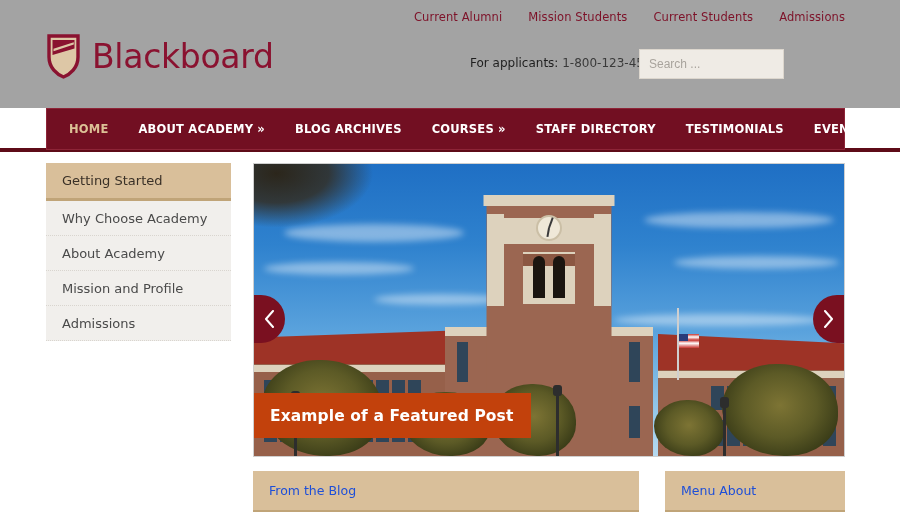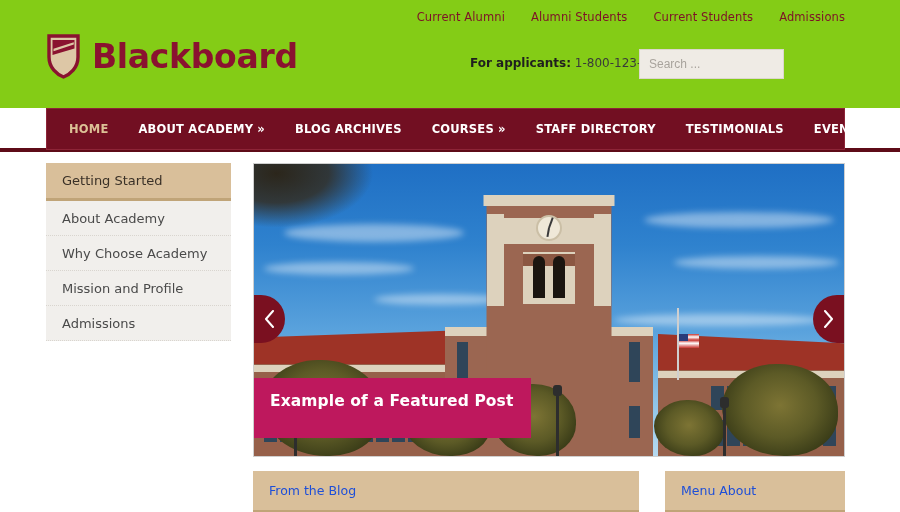--- a/index.html
+++ b/index.html
@@ -8,47 +8,47 @@
     overflow: hidden;
     font-family: "DejaVu Sans", "Liberation Sans", sans-serif;
     background: #ffffff;
   }
 
   .page { position: relative; width: 900px; height: 512px; background: #ffffff; }
 
   
   .header-band {
     position: absolute; left: 0; top: 0; width: 900px; height: 108px;
-    background: #84cc16;
+    background: #a3a3a3;
   }
 
   .toplinks {
     position: absolute; right: 55px; top: 10px;
     display: flex; gap: 26px; align-items: center;
   }
   .toplinks a {
     color: #7d1128; text-decoration: none;
     font-size: 11.5px; letter-spacing: .1px; white-space: nowrap;
   }
 
   .brand {
     position: absolute; left: 46px; top: 33px;
     display: flex; align-items: center; gap: 11px;
   }
   .shield { width: 35px; height: 46px; display: block; }
   .brand-name {
-    font-size: 33px; font-weight: bold; color: #8a1230;
+    font-size: 33px; font-weight: normal; color: #8a1230;
     letter-spacing: -0.3px; line-height: 1;
   }
 
   .applicants {
     position: absolute; left: 470px; top: 56px;
     font-size: 12px; color: #3a3a3a; white-space: nowrap;
   }
-  .applicants .lbl { font-weight: bold; color: #1f1f1f; }
+  .applicants .lbl { font-weight: normal; color: #1f1f1f; }
   .applicants .num { color: #3a3a3a; }
 
   .searchbox {
     position: absolute; left: 639px; top: 49px;
     display: flex; align-items: flex-start; gap: 8px;
   }
   .search-input {
     width: 145px; height: 30px;
     background: #efebe5; border: 1px solid #dcd6cd;
     padding: 0 9px; font-size: 12px; color: #9a9a9a;
@@ -187,22 +187,22 @@
     display: flex; align-items: center; justify-content: center;
     color: #ffffff; font-size: 19px; line-height: 1;
     cursor: pointer; z-index: 5;
   }
   .hero-arrow.prev { left: 0; border-radius: 0 26px 26px 0; }
   .hero-arrow.next { right: 0; border-radius: 26px 0 0 26px; }
   .hero-arrow svg { display: block; }
 
   .hero-caption {
     position: absolute; left: 0; bottom: 18px;
-    background: #be185d;
-    padding: 13px 18px 28px 16px;
+    background: #c2410c;
+    padding: 13px 18px 13px 16px;
     z-index: 4;
   }
   .hero-caption span {
     color: #ffffff; font-size: 15.5px; font-weight: bold; letter-spacing: .1px;
   }
 
   
   .widget {
     position: absolute;
     background: #d9bf9a;
@@ -217,21 +217,21 @@
 </style>
 </head>
 <body>
 
 <div class="page">
 
   <div class="header-band">
 
     <div class="toplinks">
       <a href="#">Current Alumni</a>
-      <a href="#">Alumni Students</a>
+      <a href="#">Mission Students</a>
       <a href="#">Current Students</a>
       <a href="#">Admissions</a>
     </div>
 
     <div class="brand">
       <svg class="shield" viewBox="0 0 35 46">
         <path d="M3 3 H32 V24 C32 35 24 41.5 17.5 44 C11 41.5 3 35 3 24 Z" fill="#ddc7a6" stroke="#8a1230" stroke-width="3.4"></path>
         <path d="M6.5 7 H28.5 V15.5 L6.5 22 Z" fill="#8a1230"></path>
         <path d="M7.5 15.8 L27.8 9.2 L27.8 11.6 L7.5 18.2 Z" fill="#ddc7a6"></path>
       </svg>
@@ -258,24 +258,24 @@
     <a href="#">TESTIMONIALS</a>
     <a href="#">EVENTS »</a>
 
   </nav>
 
   <aside class="sidebar">
     <div class="side-item current">
       <span>Getting Started</span>
     </div>
     <div class="side-item">
+      <span>Why Choose Academy</span>
+    </div>
+    <div class="side-item">
       <span>About Academy</span>
-    </div>
-    <div class="side-item">
-      <span>Why Choose Academy</span>
     </div>
     <div class="side-item">
       <span>Mission and Profile</span>
     </div>
     <div class="side-item">
       <span>Admissions</span>
     </div>
   </aside>
 
   <section class="hero">

